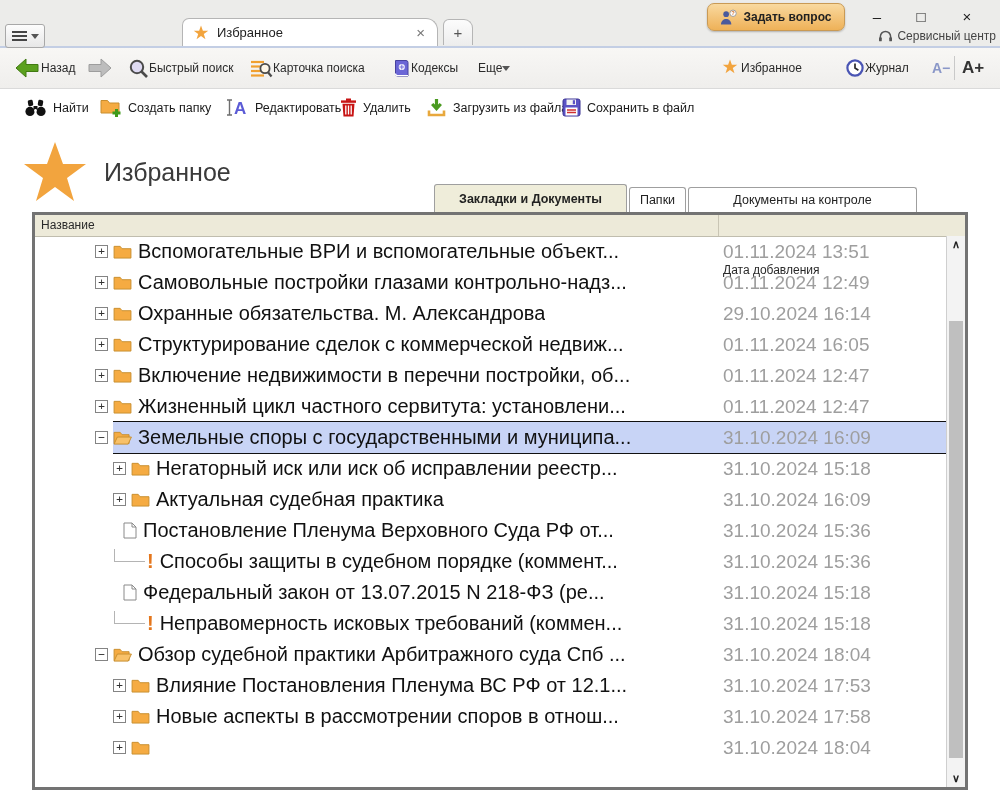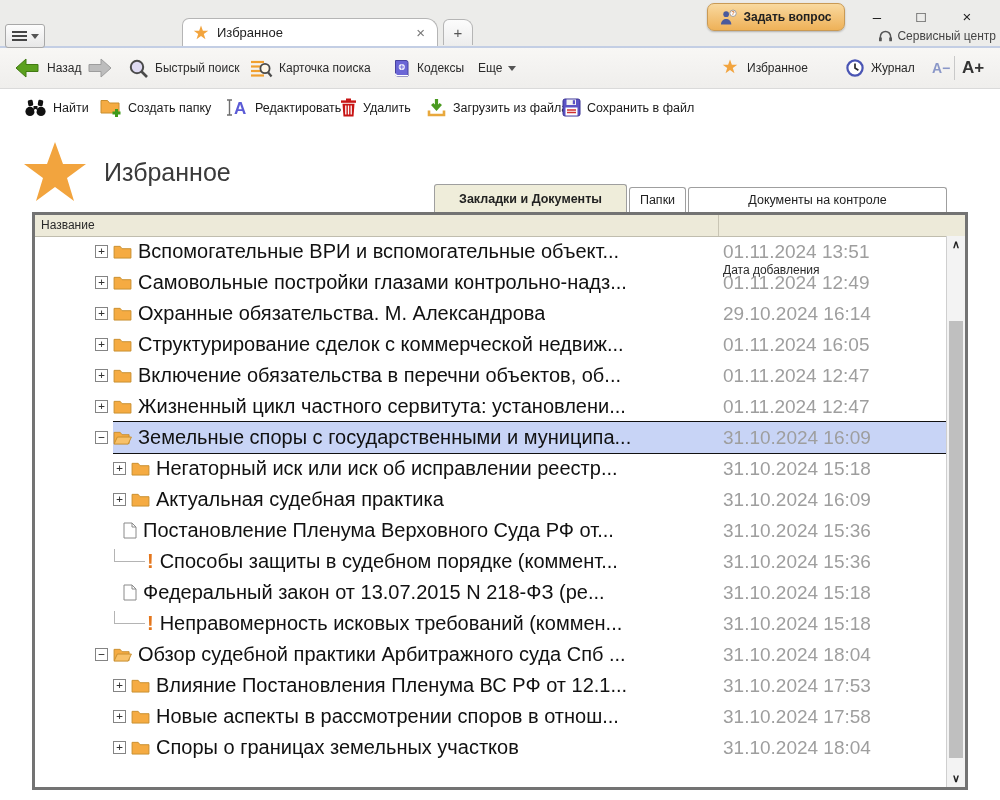--- a/index.html
+++ b/index.html
@@ -28,21 +28,21 @@
            justify-content:center;font-size:15px;color:#555;cursor:pointer;}
   .askbtn{position:absolute;left:707px;top:3px;width:136px;height:26px;border:1px solid #c99a55;border-radius:7px;
           background:linear-gradient(#f9d99f,#eeb158);display:flex;align-items:center;justify-content:center;gap:6px;
           font-size:12px;font-weight:bold;color:#222;cursor:pointer;box-shadow:0 1px 2px rgba(0,0,0,.25);}
   .winbtn{position:absolute;top:6px;width:26px;height:20px;display:flex;align-items:center;justify-content:center;
           font-size:15px;color:#222;cursor:pointer;}
   .svccenter{position:absolute;right:4px;top:29px;display:flex;align-items:center;gap:4px;font-size:12px;color:#444;}
   
   .toolbar{position:absolute;left:0;top:48px;width:1000px;height:40px;background:linear-gradient(#f8f7f5,#efeeec);
            border-bottom:1px solid #dadada;}
-  .titem{position:absolute;top:0;height:40px;display:flex;align-items:center;gap:6px;font-size:12px;color:#2a2a2a;cursor:pointer;}
+  .titem{position:absolute;top:0;height:40px;display:flex;align-items:center;font-size:12px;color:#2a2a2a;cursor:pointer;}
   .titem svg{flex:0 0 auto;}
   .fontbtn{font-weight:bold;}
   .tsep{position:absolute;left:954px;top:8px;width:1px;height:24px;background:#c9c9c9;}
   
   .actionbar{position:absolute;left:12px;top:89px;width:1000px;height:37px;background:#fff;text-align:center;}
   .aitem{position:absolute;top:0;height:37px;display:flex;align-items:center;gap:6px;font-size:12.5px;color:#1a1a1a;cursor:pointer;}
   
   .bigstar{position:absolute;left:22px;top:140px;}
   .pagetitle{position:absolute;left:104px;top:158px;font-size:25px;color:#3a3a3a;}
   .ctab{position:absolute;box-sizing:border-box;border:1px solid #9f9f9f;border-bottom:none;
@@ -272,21 +272,21 @@
         <polygon points="33,2 41,24 64,24 45,38 52,61 33,47 14,61 21,38 2,24 25,24" fill="#f2a43e"></polygon>
       </svg></div>
   <div class="pagetitle">Избранное</div>
 
   <div class="ctab active" style="left:434px;width:193px">
     <span>Закладки и Документы</span>
   </div>
   <div class="ctab" style="left:629px;width:57px">
     <span>Папки</span>
   </div>
-  <div class="ctab" style="left:688px;width:259px">
+  <div class="ctab" style="left:688px;width:229px">
     <span>Документы на контроле</span>
   </div>
 
   <div class="panel">
     <div class="phead">
       <span class="hname">Название</span>
       <span class="hdr-div"></span>
       <span class="hdate">Дата добавления</span>
     </div>
     <div class="rows">
@@ -349,21 +349,21 @@
         <div class="trow">
           <div class="gut" style="width:78px">
             <span class="ebox">+</span>
           </div>
           <div class="tbody">
             <span class="ricon">
               <svg width="19" height="15" viewBox="0 0 20 16">
                 <path d="M1 2.5h6.5l2 2.5H19v10H1z" fill="#f5ab42" stroke="#c88e2e"></path>
               </svg>
             </span>
-            <span class="rtitle">Включение обязательства в перечни объектов, об...</span>
+            <span class="rtitle">Включение недвижимости в перечни постройки, об...</span>
           </div>
           <span class="rdate">01.11.2024 12:47</span>
         </div>
         <div class="trow">
           <div class="gut" style="width:78px">
             <span class="ebox">+</span>
           </div>
           <div class="tbody">
             <span class="ricon">
               <svg width="19" height="15" viewBox="0 0 20 16">
@@ -509,21 +509,20 @@
         <div class="trow">
           <div class="gut" style="width:96px">
             <span class="ebox">+</span>
           </div>
           <div class="tbody">
             <span class="ricon">
               <svg width="19" height="15" viewBox="0 0 20 16">
                 <path d="M1 2.5h6.5l2 2.5H19v10H1z" fill="#f5ab42" stroke="#c88e2e"></path>
               </svg>
             </span>
-            <span class="rtitle">Споры о границах земельных участков</span>
           </div>
           <span class="rdate">31.10.2024 18:04</span>
         </div>
       </div>
     <div class="vscroll">
       <div class="sarrow up">∧</div>
       <div class="sthumb"></div>
       <div class="sarrow down">∨</div>
     </div>
   </div>

